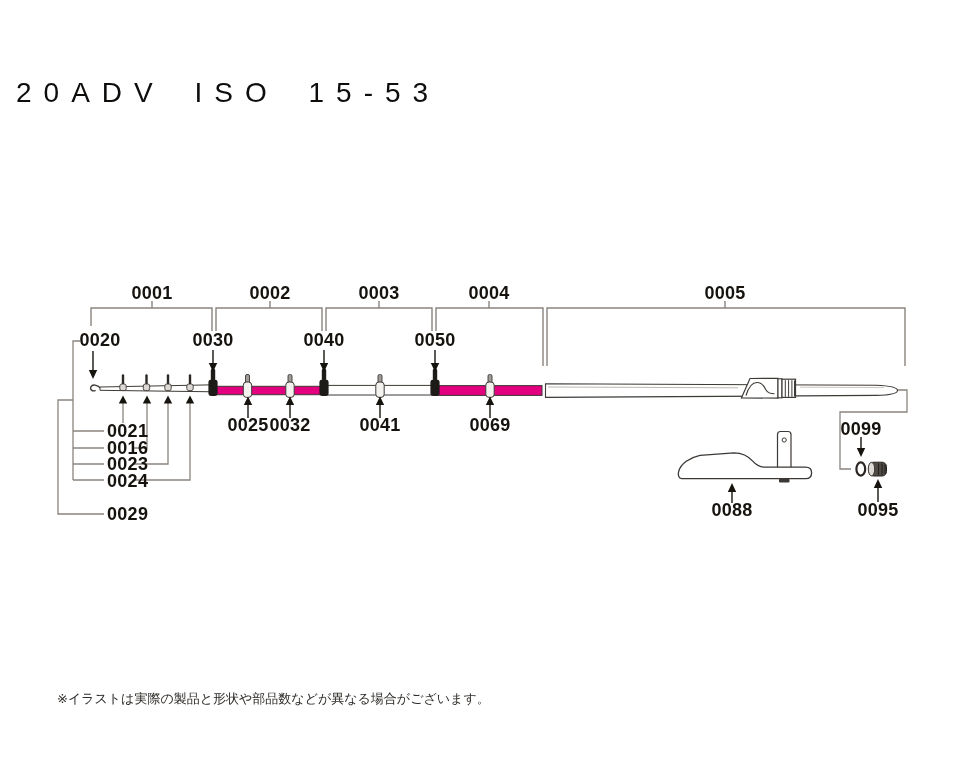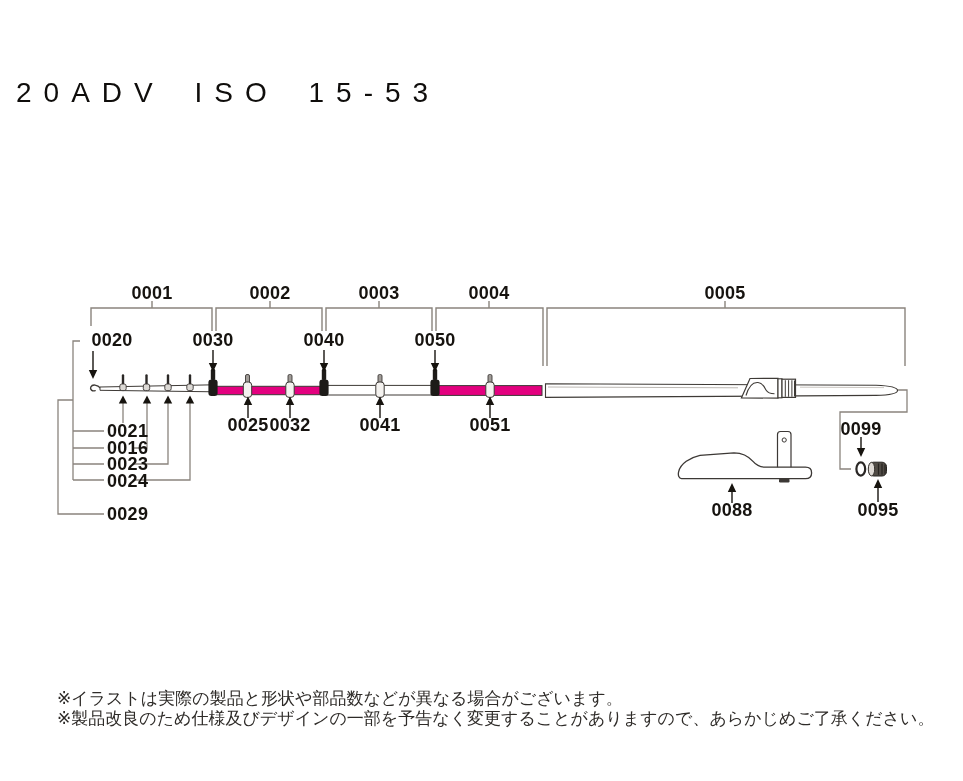--- a/index.html
+++ b/index.html
@@ -14,21 +14,21 @@
   }
   .plabel{
     position:absolute;
     font-size:18px;font-weight:bold;color:#16130f;
     letter-spacing:0.3px;white-space:nowrap;line-height:13px;
     transform:translateX(-50%);
   }
   .plabel.la{transform:none;}
   .notes{
     position:absolute;left:57px;top:689px;
-    font-size:17px;color:#2e2b28;line-height:20px;white-space:nowrap;
+    font-size:13px;color:#2e2b28;line-height:20px;white-space:nowrap;
   }
   svg{position:absolute;left:0;top:0;}
 </style>
 </head>
 <body>
 
 <div id="canvas">
 
   <div class="title">20ADV ISO 15-53</div>
 
@@ -210,38 +210,37 @@
         </g>
     </g>
   </svg>
 
   <div class="plabel" style="left:152px;top:287px">0001</div>
   <div class="plabel" style="left:270px;top:287px">0002</div>
   <div class="plabel" style="left:379px;top:287px">0003</div>
   <div class="plabel" style="left:489px;top:287px">0004</div>
   <div class="plabel" style="left:725px;top:287px">0005</div>
 
-  <div class="plabel" style="left:112px;top:334px">0020</div>
+  <div class="plabel" style="left:100px;top:334px">0020</div>
   <div class="plabel" style="left:213px;top:334px">0030</div>
   <div class="plabel" style="left:324px;top:334px">0040</div>
   <div class="plabel" style="left:435px;top:334px">0050</div>
 
   <div class="plabel la" style="left:107px;top:425px">0021</div>
   <div class="plabel la" style="left:107px;top:442px">0016</div>
   <div class="plabel la" style="left:107px;top:458px">0023</div>
   <div class="plabel la" style="left:107px;top:475px">0024</div>
   <div class="plabel la" style="left:107px;top:508px">0029</div>
 
   <div class="plabel" style="left:248px;top:419px">0025</div>
   <div class="plabel" style="left:290px;top:419px">0032</div>
   <div class="plabel" style="left:380px;top:419px">0041</div>
-  <div class="plabel" style="left:490px;top:419px">0051</div>
+  <div class="plabel" style="left:490px;top:419px">0069</div>
 
   <div class="plabel" style="left:732px;top:504px">0088</div>
   <div class="plabel" style="left:878px;top:504px">0095</div>
   <div class="plabel" style="left:861px;top:423px">0099</div>
 
   <div class="notes">
     <div>※イラストは実際の製品と形状や部品数などが異なる場合がございます。</div>
-    <div>※製品改良のため仕様及びデザインの一部を予告なく変更することがありますので、あらかじめご了承ください。</div>
   </div>
 
 </div>
 
 </body></html>

